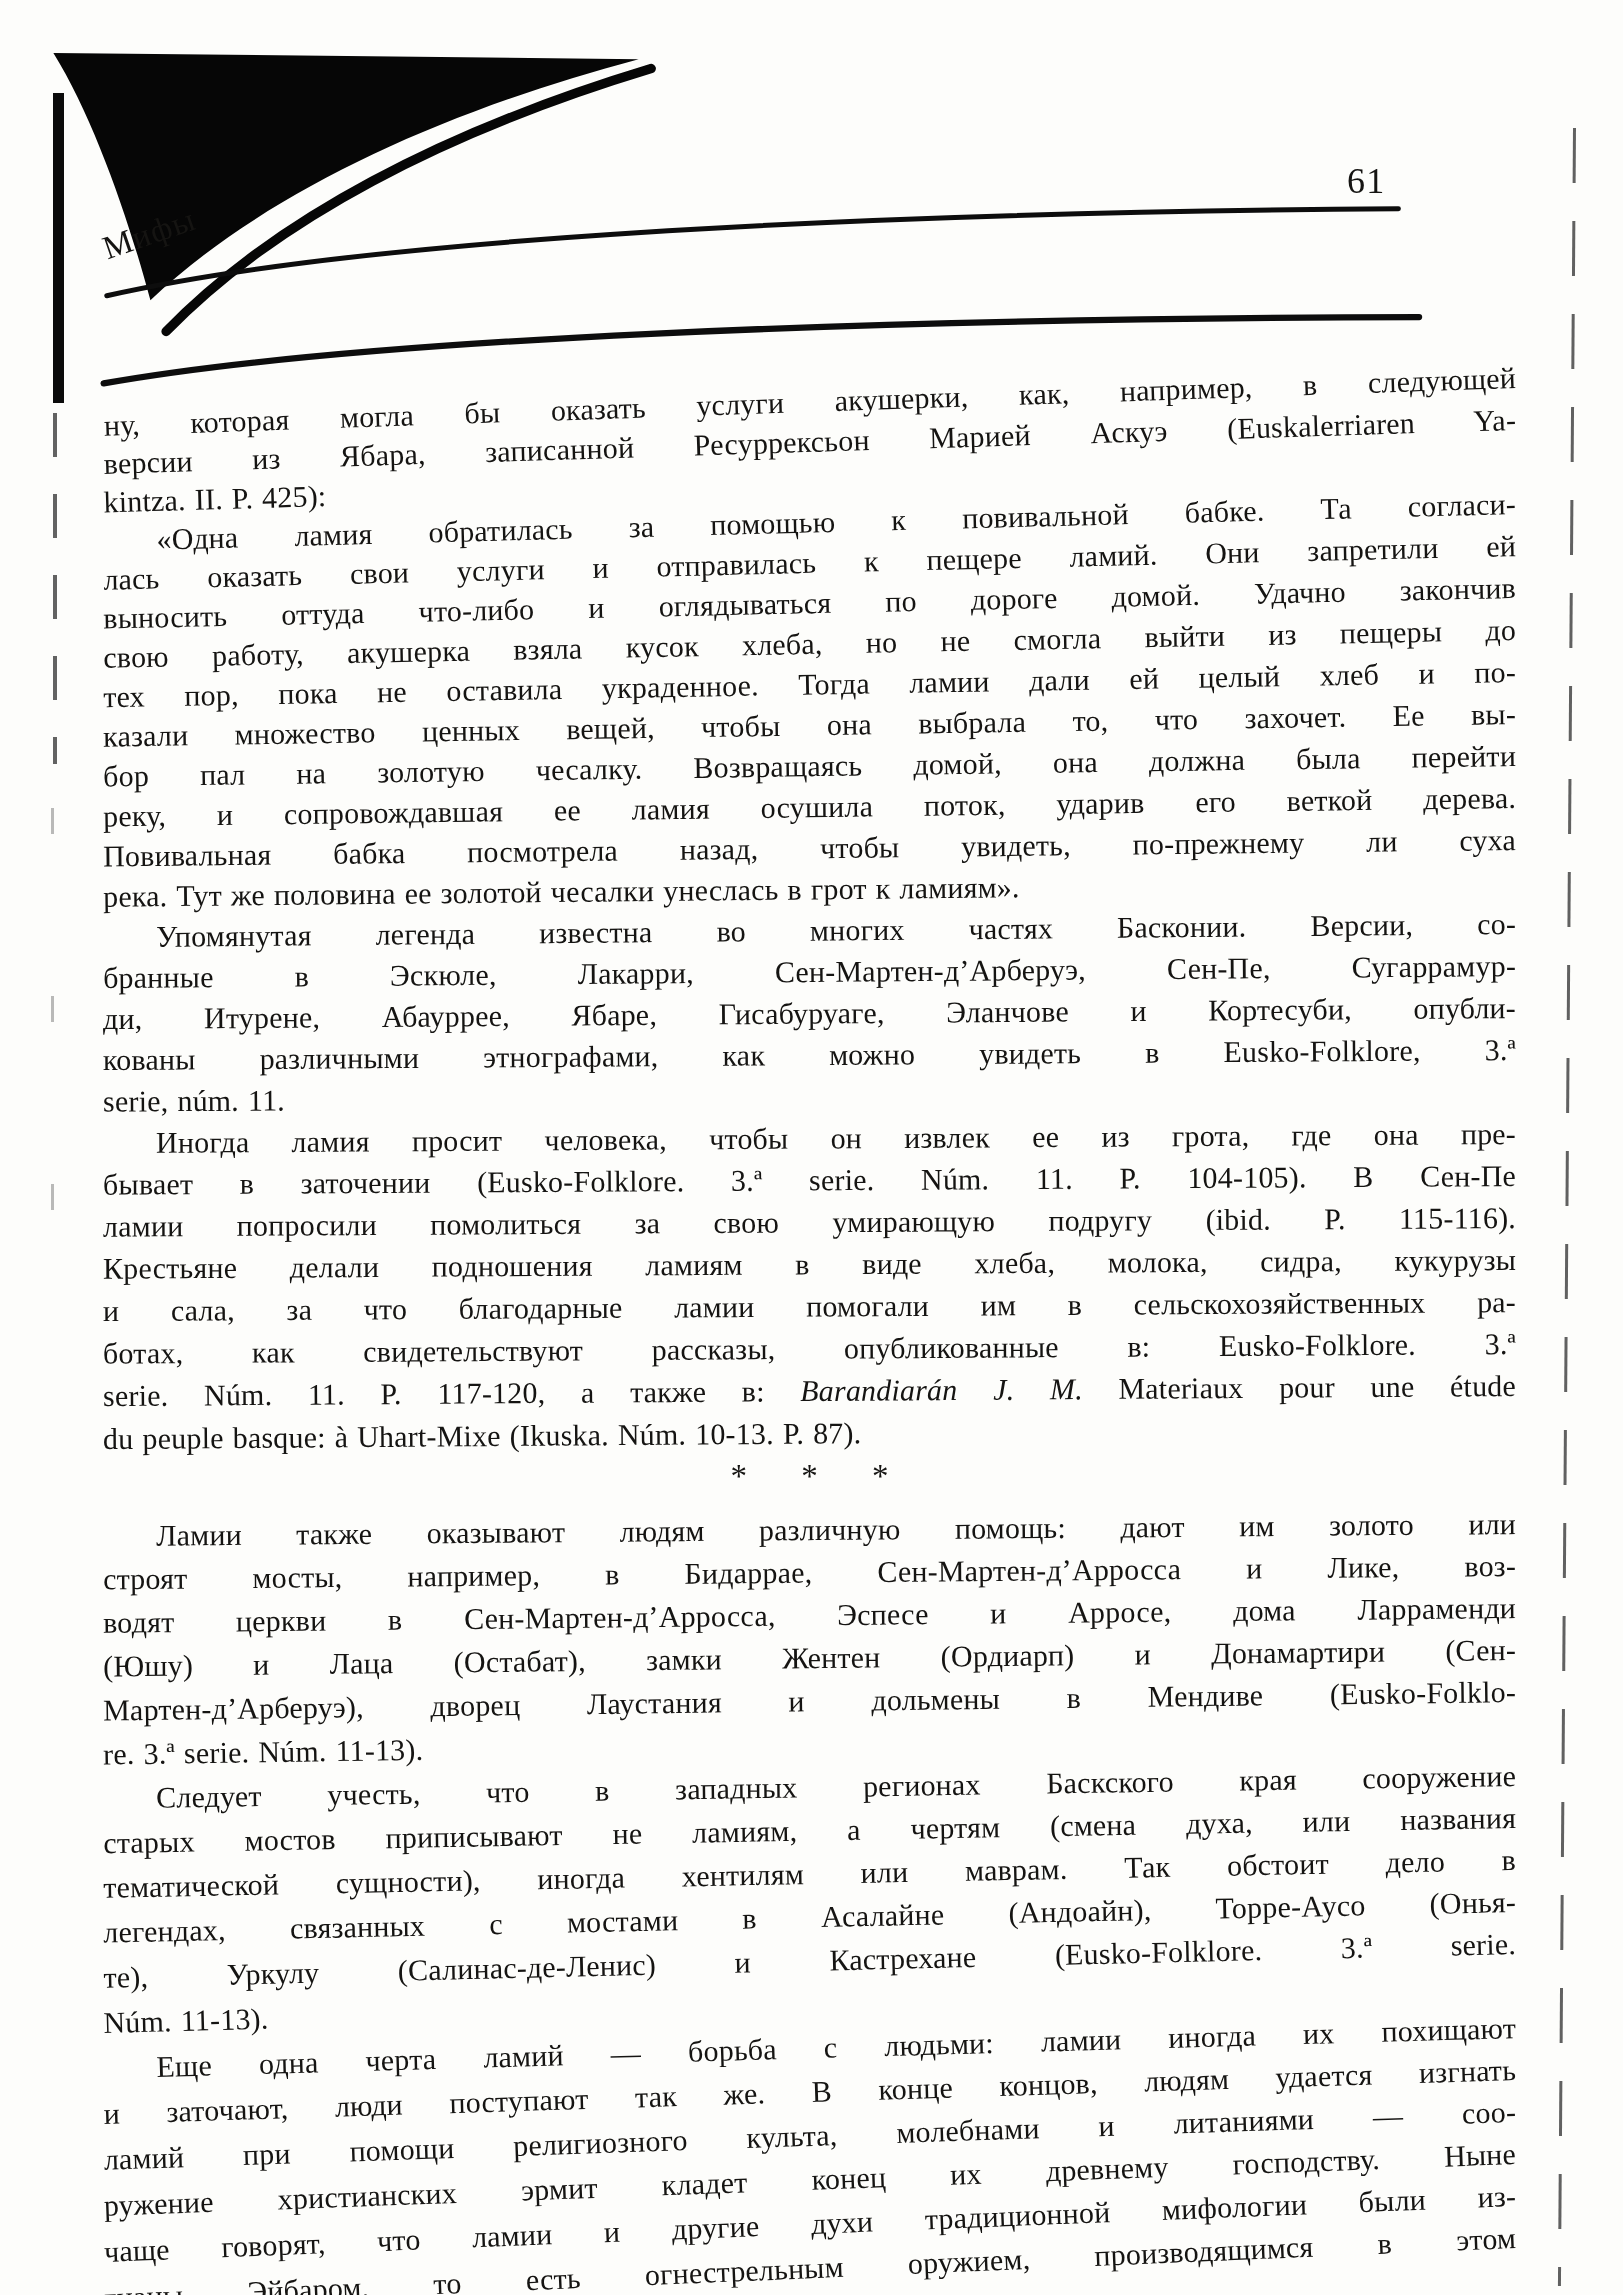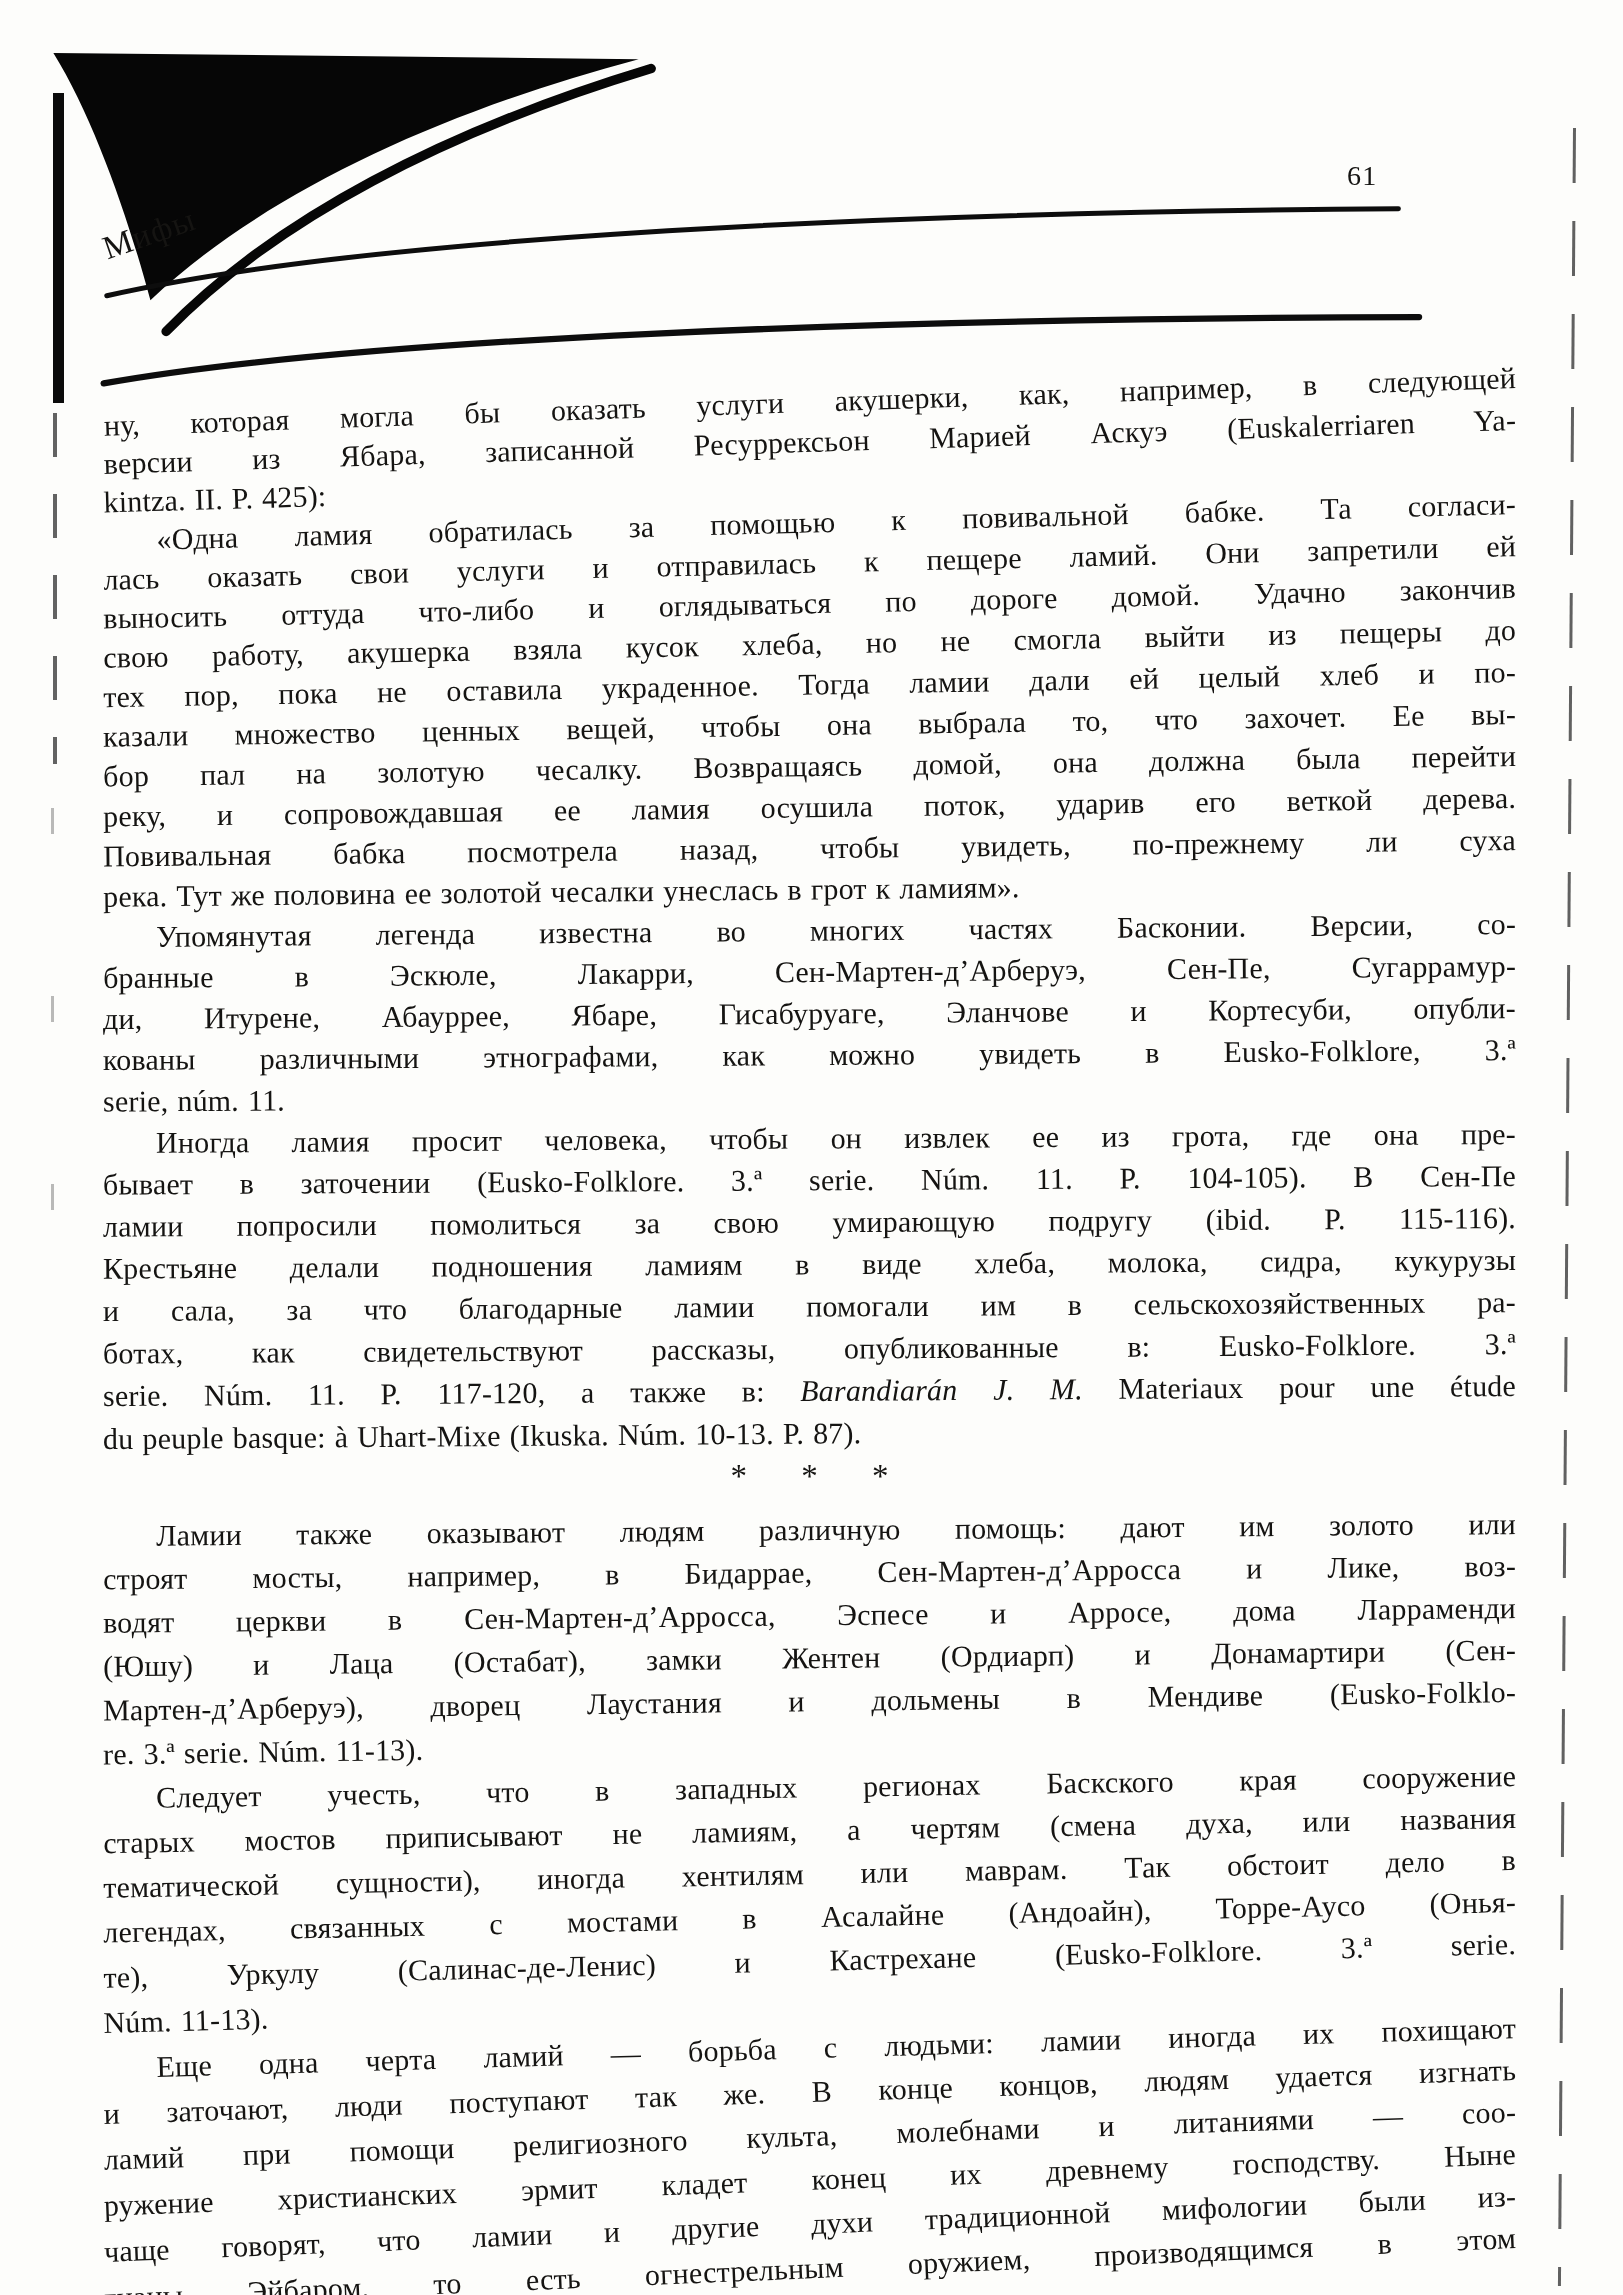--- a/index.html
+++ b/index.html
@@ -23,21 +23,21 @@
     transform:rotate(0.4deg);transform-origin:top center;opacity:.8;}
   #rules-svg{position:absolute;left:88px;top:188px;}
   
   #running-header{
     position:absolute;left:110px;top:230px;
     font-size:33px;letter-spacing:1.3px;
     transform:rotate(-19deg);transform-origin:left bottom;
   }
   #page-number{
     position:absolute;left:1347px;top:160px;
-    font-size:28px;letter-spacing:1.3px;
+    font-size:36px;letter-spacing:1.3px;
   }
   
   #body-text{
     position:absolute;left:103px;top:357px;width:1413px;
   }
   .line{
     height:42px;line-height:42px;font-size:30px;
     letter-spacing:0.2px;word-spacing:1.3px;
     text-align:justify;text-align-last:justify;
     transform-origin:100% 50%;

